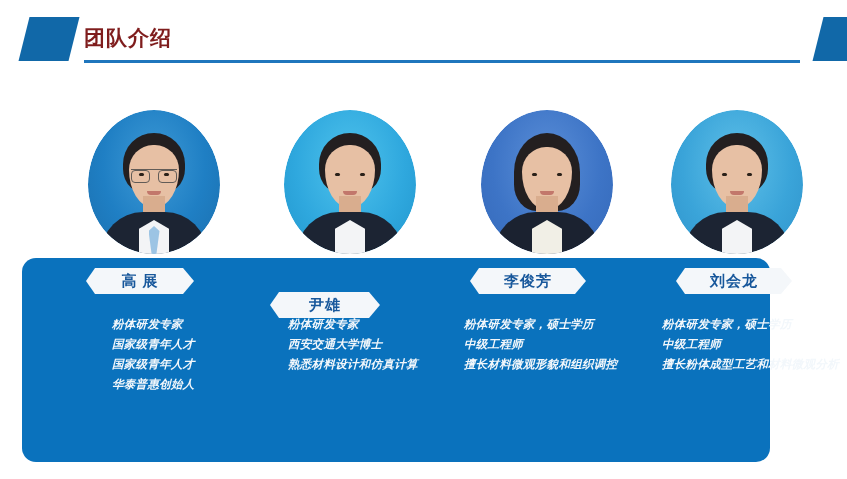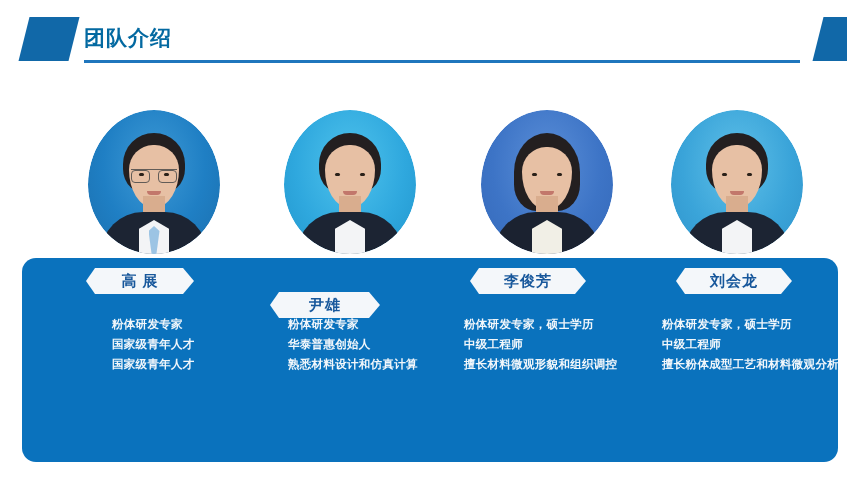--- a/index.html
+++ b/index.html
@@ -37,21 +37,21 @@
     left: 818px; top: 17px;
     width: 38px; height: 44px;
     background: #1168a8;
     transform: skewX(-14deg);
   }
   .header-title {
     position: absolute;
     left: 84px; top: 24px;
     font-size: 21px;
     font-weight: bold;
-    color: #0369a1;
+    color: #7f1d1d;
     letter-spacing: 1px;
     line-height: 28px;
   }
   .header-rule {
     position: absolute;
     left: 84px; top: 60px;
     width: 716px;
     height: 3px;
     background: #1f76bd;
   }
@@ -185,21 +185,21 @@
     border-radius: 50% 50% 34% 34%;
   }
   .avatar.a2 .p-face { top: 26%; }
   .avatar.a2 .p-shoulder { background: #1b2230; }
   .avatar.a2 .p-shirt { background: #f1efe6; }
 
   
   .panel {
     position: absolute;
     left: 22px; top: 258px;
-    width: 816px;
+    width: 748px;
     height: 204px;
     background: #0a72bd;
     border-radius: 14px;
   }
 
   .members {
     position: absolute;
     inset: 0;
   }
   .member {
@@ -238,20 +238,21 @@
   }
 
   .desc {
     position: absolute;
     top: 56px;
     font-size: 11.5px;
     line-height: 20px;
     color: #f2f7fb;
     font-weight: bold;
     letter-spacing: .3px;
+    font-style: italic;
   }
   .member.m0 .desc { left: 62px;  width: 140px; }
   .member.m1 .desc { left: 48px;  width: 180px; }
   .member.m2 .desc { left: 28px;  width: 182px; }
   .member.m3 .desc { left: 26px;  width: 186px; }
 
   .desc-line { display: block; white-space: nowrap; }
   .desc-line.wrap { white-space: normal; }
 </style>
 </head>
@@ -340,30 +341,31 @@
     <div class="members">
 
       <div class="member m0">
         <div class="name-badge">
           <span class="name-text">高 展</span>
         </div>
         <div class="desc">
           <span class="desc-line">粉体研发专家</span>
           <span class="desc-line">国家级青年人才</span>
           <span class="desc-line">国家级青年人才</span>
+          <span class="desc-line">华泰普惠创始人</span>
         </div>
       </div>
 
       <div class="member m1">
         <div class="name-badge">
           <span class="name-text">尹雄</span>
         </div>
         <div class="desc">
           <span class="desc-line">粉体研发专家</span>
-          <span class="desc-line">华泰普惠创始人</span>
+          <span class="desc-line">西安交通大学博士</span>
           <span class="desc-line">熟悉材料设计和仿真计算</span>
         </div>
       </div>
 
       <div class="member m2">
         <div class="name-badge">
           <span class="name-text">李俊芳</span>
         </div>
         <div class="desc">
           <span class="desc-line">粉体研发专家，硕士学历</span>

